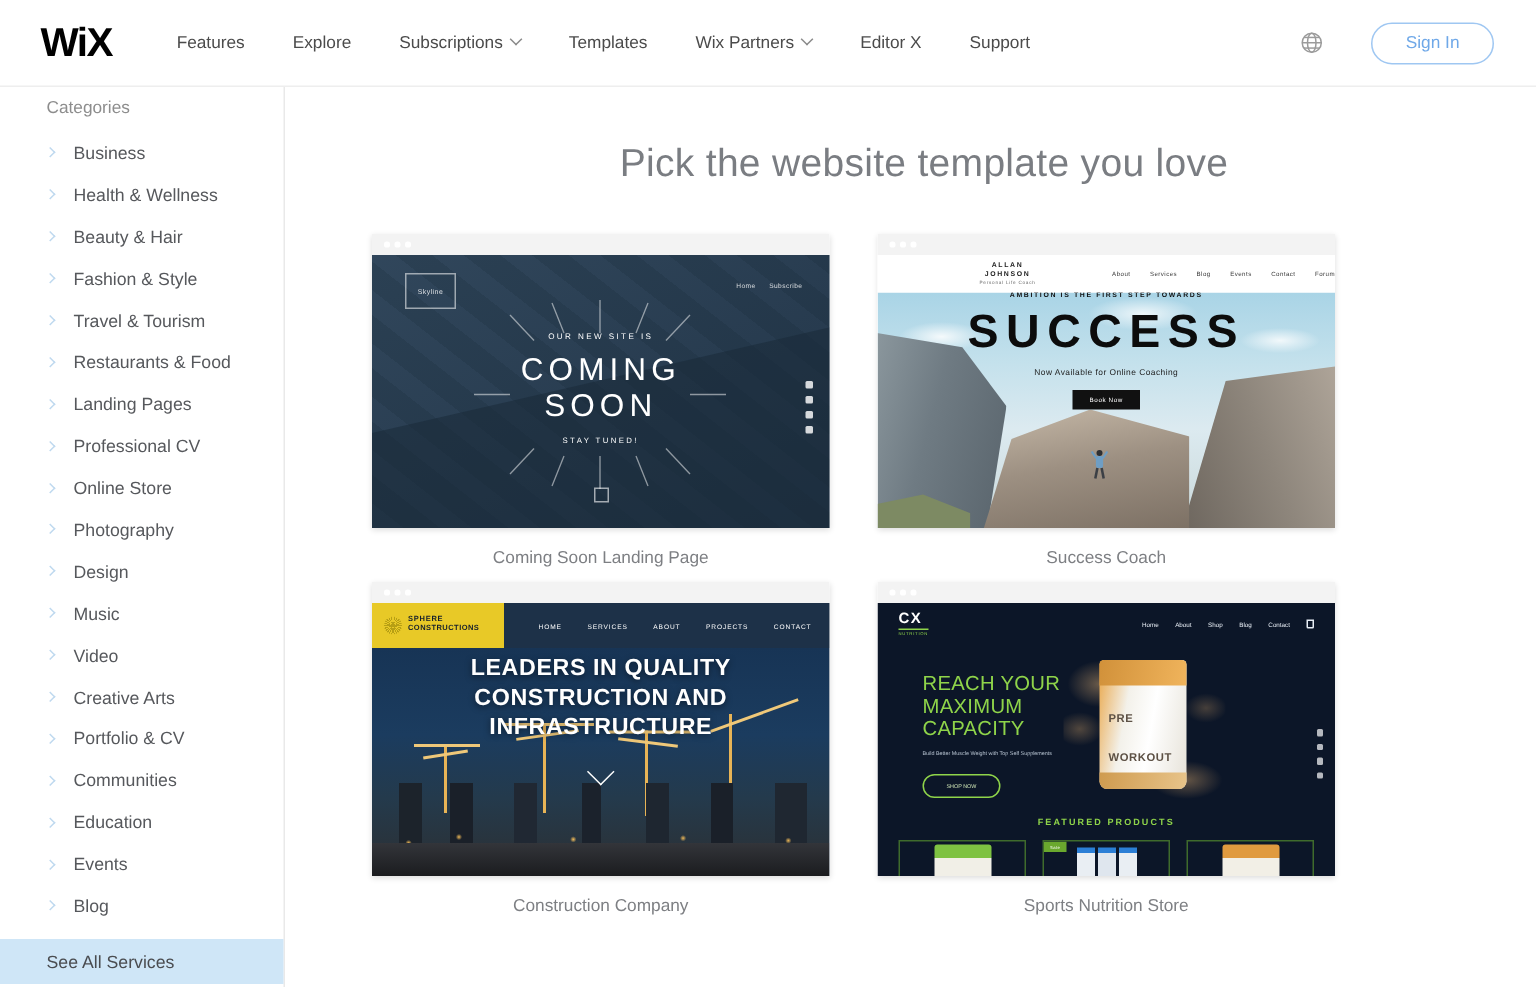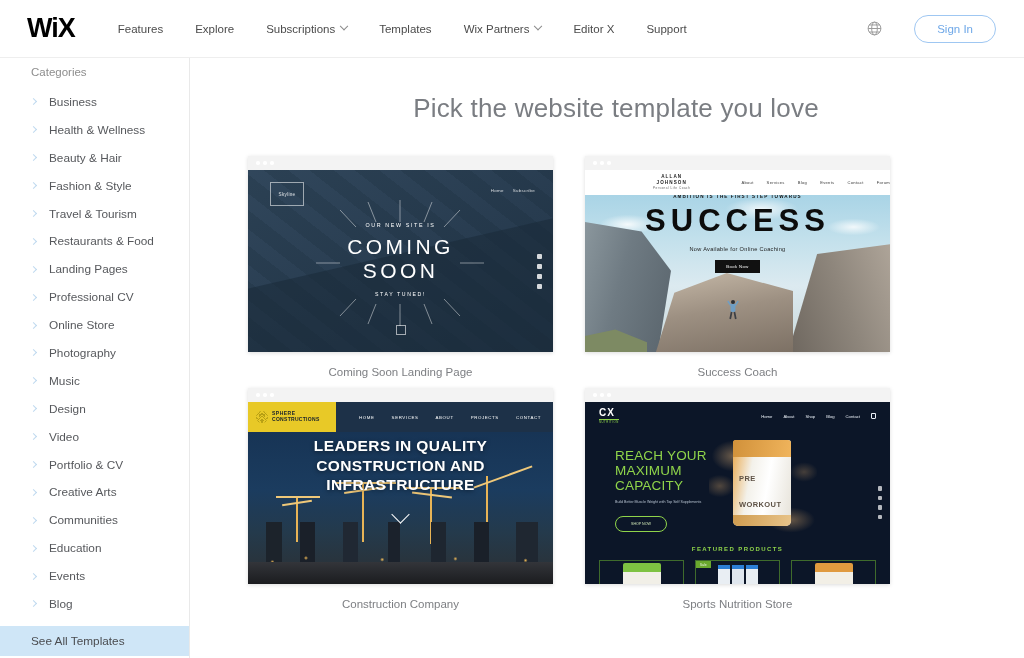--- a/index.html
+++ b/index.html
@@ -483,57 +483,57 @@
   <div class="cat-item">
     <i class="cat-chevron"></i>
     <span>Online Store</span>
   </div>
   <div class="cat-item">
     <i class="cat-chevron"></i>
     <span>Photography</span>
   </div>
   <div class="cat-item">
     <i class="cat-chevron"></i>
+    <span>Design</span>
+  </div>
+  <div class="cat-item">
+    <i class="cat-chevron"></i>
     <span>Music</span>
   </div>
   <div class="cat-item">
     <i class="cat-chevron"></i>
-    <span>Design</span>
-  </div>
-  <div class="cat-item">
-    <i class="cat-chevron"></i>
     <span>Video</span>
   </div>
   <div class="cat-item">
     <i class="cat-chevron"></i>
+    <span>Creative Arts</span>
+  </div>
+  <div class="cat-item">
+    <i class="cat-chevron"></i>
     <span>Portfolio &amp; CV</span>
   </div>
   <div class="cat-item">
     <i class="cat-chevron"></i>
-    <span>Creative Arts</span>
-  </div>
-  <div class="cat-item">
-    <i class="cat-chevron"></i>
     <span>Communities</span>
   </div>
   <div class="cat-item">
     <i class="cat-chevron"></i>
     <span>Education</span>
   </div>
   <div class="cat-item">
     <i class="cat-chevron"></i>
     <span>Events</span>
   </div>
   <div class="cat-item">
     <i class="cat-chevron"></i>
     <span>Blog</span>
   </div>
 
   <div id="see-all-templates">
-    <span>See All Templates</span>
+    <span>See All Services</span>
   </div>
 </aside>
 
 <main id="main">
   <h1 id="page-title">Pick the website template you love</h1>
 
   <div id="template-grid">
 
     <div class="template-cell">
       <div class="template-card" id="card-coming-soon">

